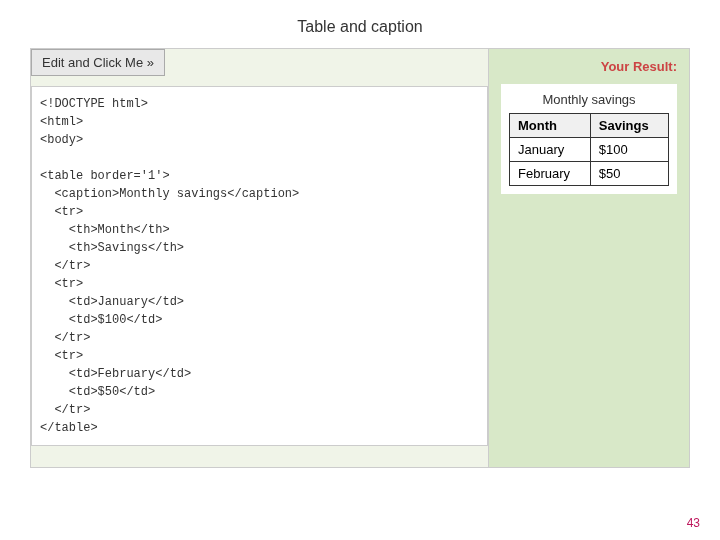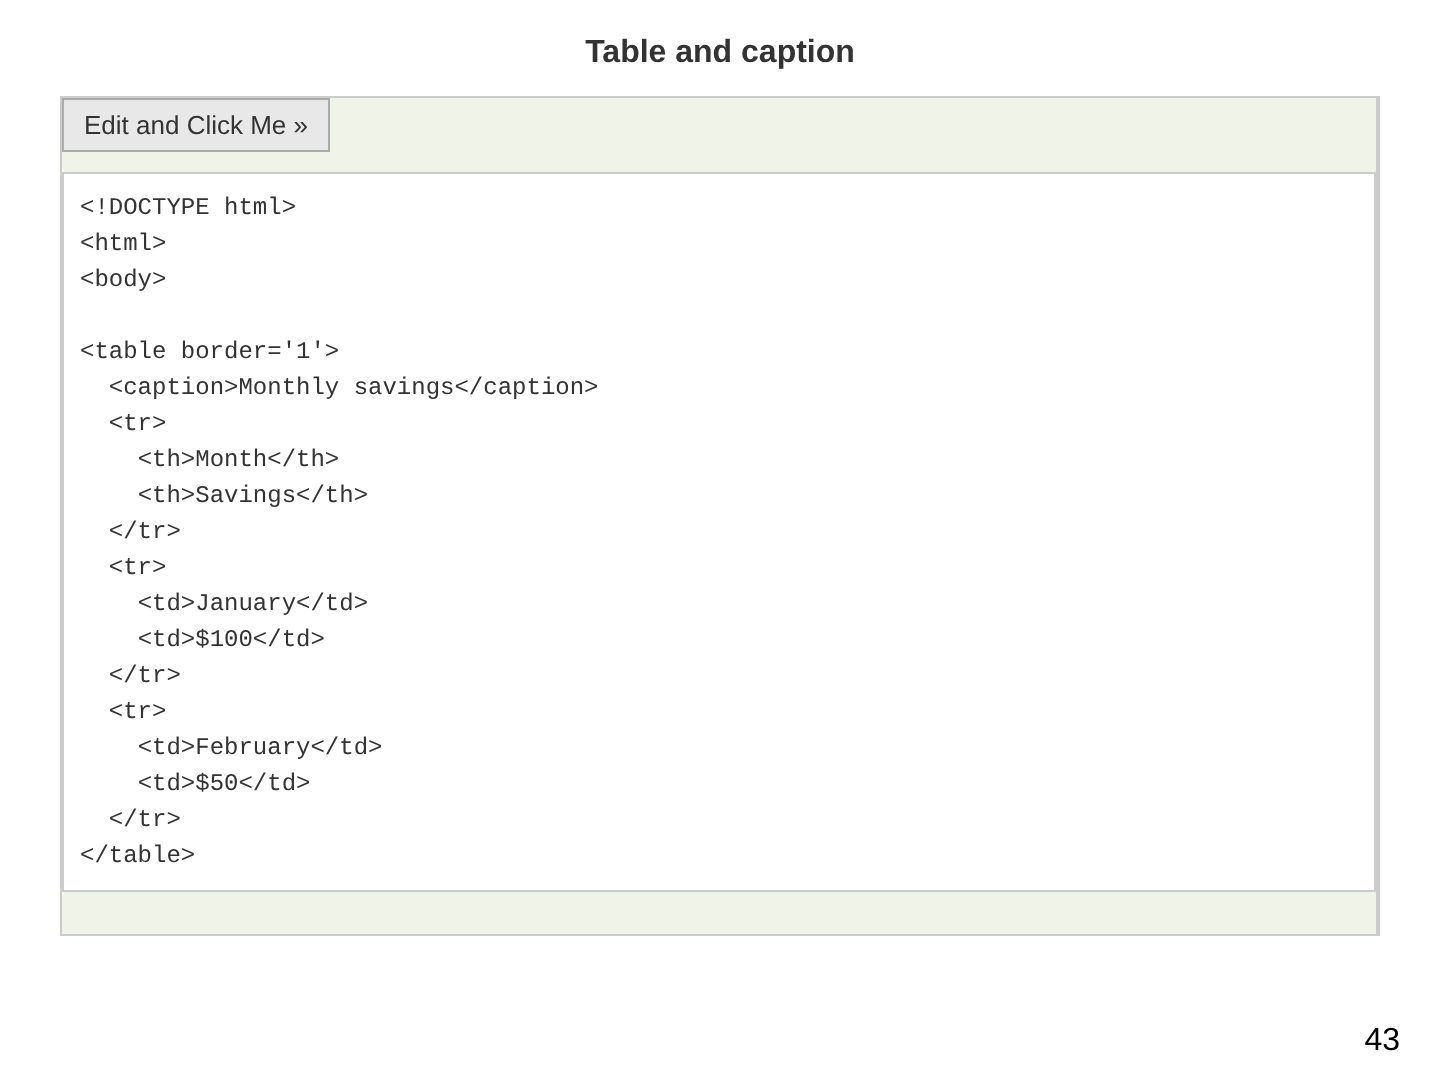--- a/index.html
+++ b/index.html
@@ -10,21 +10,21 @@
       font-size: 14px;
       width: 720px;
       height: 540px;
       overflow: hidden;
       position: relative;
     }
 
     .page-title {
       text-align: center;
       font-size: 16px;
-      font-weight: bold;
+      font-weight: normal;
       padding: 18px 0 12px 0;
       color: #333;
     }
 
     .main-container {
       display: flex;
       margin: 0 30px;
       border: 1px solid #ccc;
       background: #f0f4e8;
       min-height: 420px;
@@ -120,22 +120,22 @@
 
     .savings-table td {
       border: 1px solid #333;
       padding: 4px 8px;
     }
 
     .page-number {
       position: absolute;
       bottom: 10px;
       right: 20px;
-      font-size: 16px;
-      color: #000000;
+      font-size: 12px;
+      color: #be185d;
     }
   </style>
 </head>
 <body>
 
 <h1 class="page-title">Table and caption</h1>
 
 <div class="main-container">
 
   <div class="left-panel">
@@ -157,16 +157,40 @@
   &lt;tr&gt;
     &lt;td&gt;February&lt;/td&gt;
     &lt;td&gt;$50&lt;/td&gt;
   &lt;/tr&gt;
 &lt;/table&gt;
 
 &lt;/body&gt;
 &lt;/html&gt;</textarea>
   </div>
 
+  <div class="right-panel">
+    <div class="result-label">Your Result:</div>
+    <div class="result-content">
+      <div class="table-caption">Monthly savings</div>
+      <table class="savings-table">
+        <thead>
+          <tr>
+            <th>Month</th>
+            <th>Savings</th>
+          </tr>
+        </thead>
+        <tbody id="table-body">
+        <tr>
+              <td>January</td>
+              <td>$100</td>
+            </tr>
+            <tr>
+              <td>February</td>
+              <td>$50</td>
+            </tr>
+          </tbody>
+      </table>
+    </div>
+  </div>
 
 </div>
 
 <div class="page-number">43</div>
 
 </body></html>

